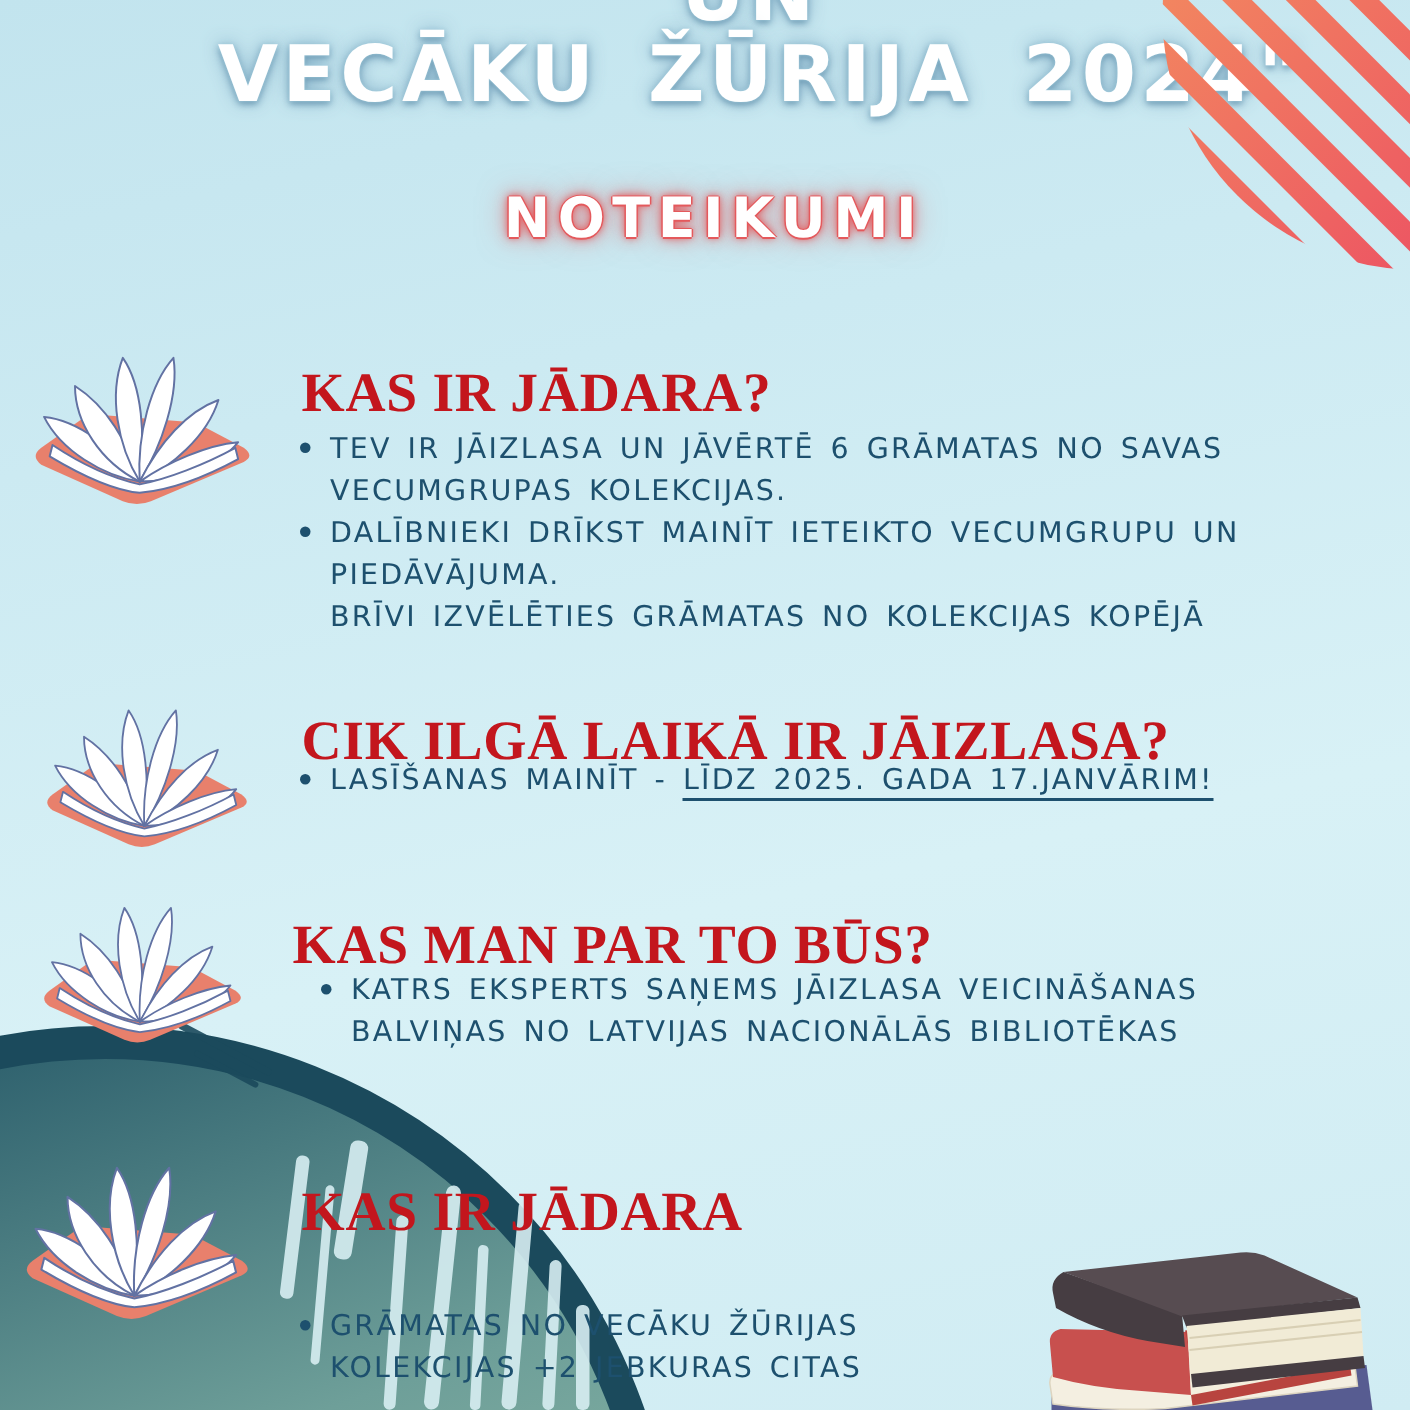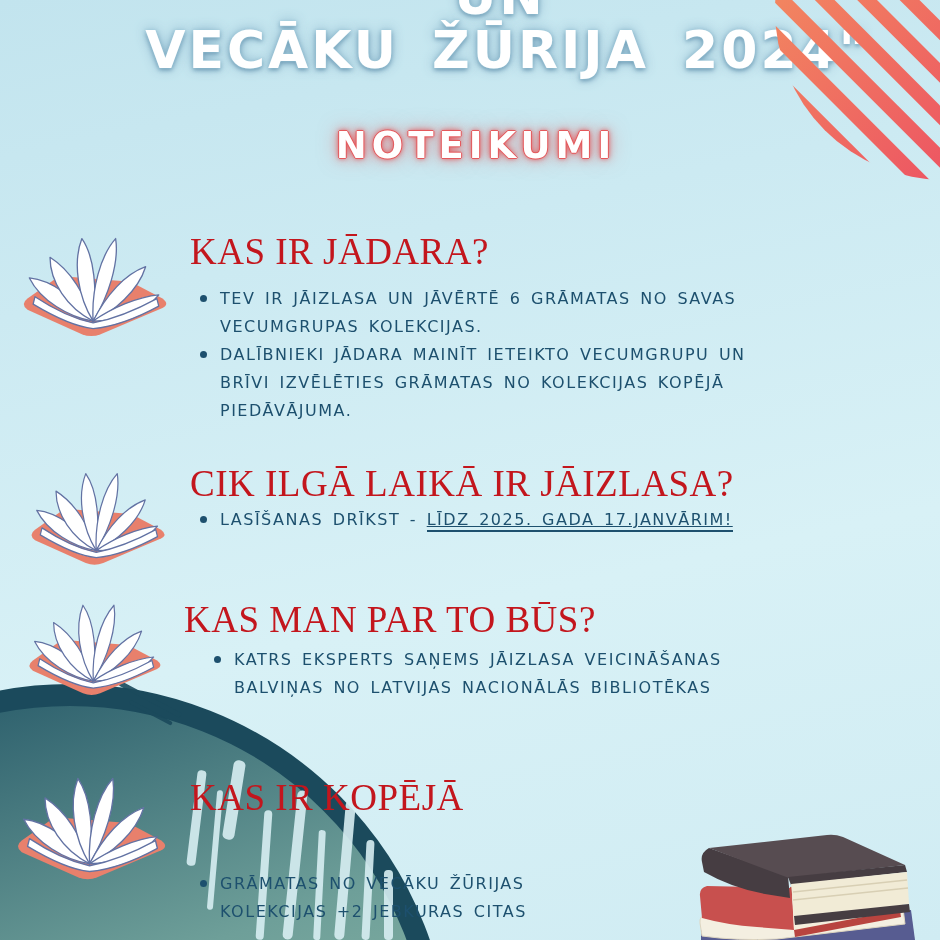--- a/index.html
+++ b/index.html
@@ -22,28 +22,28 @@
   .subtitle{
     position:absolute;left:0;right:0;top:124px;text-align:center;
     font-size:37px;font-weight:700;letter-spacing:5px;color:#ffffff;
     text-shadow:1px 0 #e4595c,-1px 0 #e4595c,0 1px #e4595c,0 -1px #e4595c,
                 0 0 4px #e4595c,0 0 9px rgba(228,89,92,.85),0 0 20px rgba(228,89,92,.55);
     padding-left:12px;
   }
   
   .sec{position:absolute;z-index:3;}
   .sec h2{
-    margin:4px;font-family:"Liberation Serif",serif;font-weight:400;
+    margin:15px;font-family:"Liberation Serif",serif;font-weight:700;
     color:#c3161d;font-size:37px;line-height:44px;letter-spacing:.5px;white-space:nowrap;
   }
   .bullets{position:absolute;z-index:3;}
   .bullet{display:flex;align-items:flex-start;}
   .dot{flex:0 0 auto;width:7px;height:7px;border-radius:50%;background:#1d506e;margin:10px 13px 0 0;}
-  .blines{color:#1d506e;font-size:16px;line-height:28px;letter-spacing:1.5px;word-spacing:3px;white-space:nowrap;}
-  .uline{border-bottom:2px solid #1d506e;padding-bottom:1px;text-decoration:underline;}
+  .blines{color:#1d506e;font-size:19px;line-height:28px;letter-spacing:1.5px;word-spacing:3px;white-space:nowrap;}
+  .uline{border-bottom:2px solid #1d506e;padding-bottom:1px;}
   
   .stripes{position:absolute;left:740px;top:-80px;z-index:1;}
   .brush{position:absolute;left:-40px;top:640px;z-index:1;}
   .bookstack{position:absolute;left:697px;top:826px;z-index:2;}
   .bicon{position:absolute;z-index:4;}
   .bicon1{left:20px;top:228px;}
   .bicon2{left:28px;top:464px;}
   .bicon3{left:26px;top:596px;}
   .bicon4{left:14px;top:768px;}
 </style>
@@ -168,55 +168,55 @@
     <div class="bullet">
       <span class="dot"></span>
       <div class="blines">
         <div>TEV IR JĀIZLASA UN JĀVĒRTĒ 6 GRĀMATAS NO SAVAS</div>
         <div>VECUMGRUPAS KOLEKCIJAS.</div>
       </div>
     </div>
     <div class="bullet">
       <span class="dot"></span>
       <div class="blines">
-        <div>DALĪBNIEKI JĀDARA MAINĪT IETEIKTO VECUMGRUPU UN</div>
+        <div>DALĪBNIEKI DRĪKST MAINĪT IETEIKTO VECUMGRUPU UN</div>
+        <div>PIEDĀVĀJUMA.</div>
         <div>BRĪVI IZVĒLĒTIES GRĀMATAS NO KOLEKCIJAS KOPĒJĀ</div>
-        <div>PIEDĀVĀJUMA.</div>
       </div>
     </div>
   </div>
 
   <div class="sec" style="left:186px;top:458px;">
     <h2><span>CIK ILGĀ LAIKĀ IR JĀIZLASA?</span></h2>
   </div>
   <div class="bullets" style="left:200px;top:506px;">
     <div class="bullet">
       <span class="dot"></span>
       <div class="blines">
-        <div><span>LASĪŠANAS DRĪKST - </span><span class="uline">LĪDZ 2025. GADA 17.JANVĀRIM!</span></div>
+        <div><span>LASĪŠANAS MAINĪT - </span><span class="uline">LĪDZ 2025. GADA 17.JANVĀRIM!</span></div>
       </div>
     </div>
   </div>
 
   <div class="sec" style="left:180px;top:594px;">
     <h2><span>KAS MAN PAR TO BŪS?</span></h2>
   </div>
   <div class="bullets" style="left:214px;top:646px;">
     <div class="bullet">
       <span class="dot"></span>
       <div class="blines">
         <div>KATRS EKSPERTS SAŅEMS JĀIZLASA VEICINĀŠANAS</div>
         <div>BALVIŅAS NO LATVIJAS NACIONĀLĀS BIBLIOTĒKAS</div>
       </div>
     </div>
   </div>
 
   <div class="sec" style="left:186px;top:772px;">
     <h2>
-      <span style="display:block">KAS IR KOPĒJĀ</span>
+      <span style="display:block">KAS IR JĀDARA</span>
     </h2>
   </div>
   <div class="bullets" style="left:200px;top:870px;">
     <div class="bullet">
       <span class="dot"></span>
       <div class="blines">
         <div>GRĀMATAS NO VECĀKU ŽŪRIJAS</div>
         <div>KOLEKCIJAS +2 JEBKURAS CITAS</div>
       </div>
     </div>

